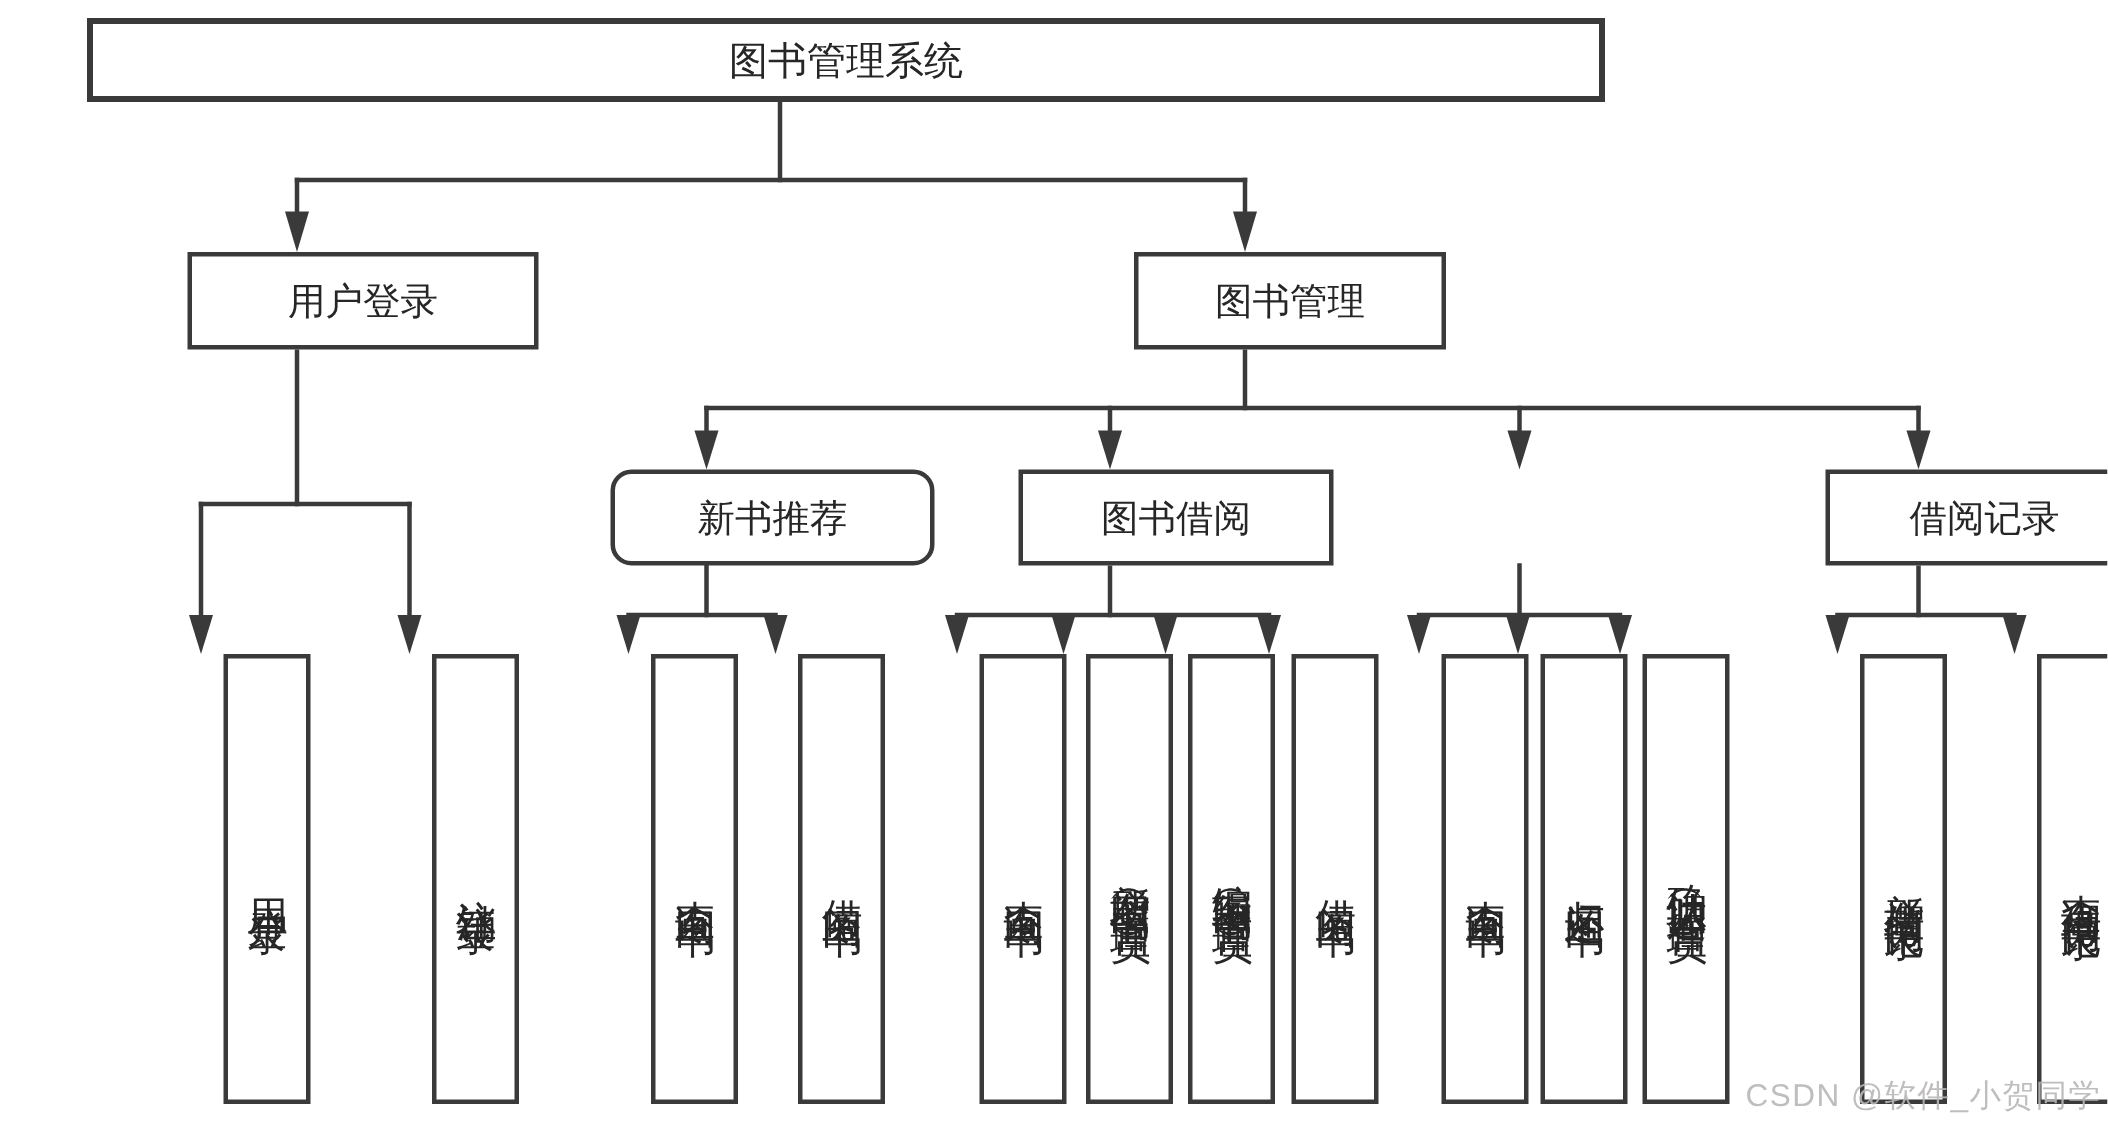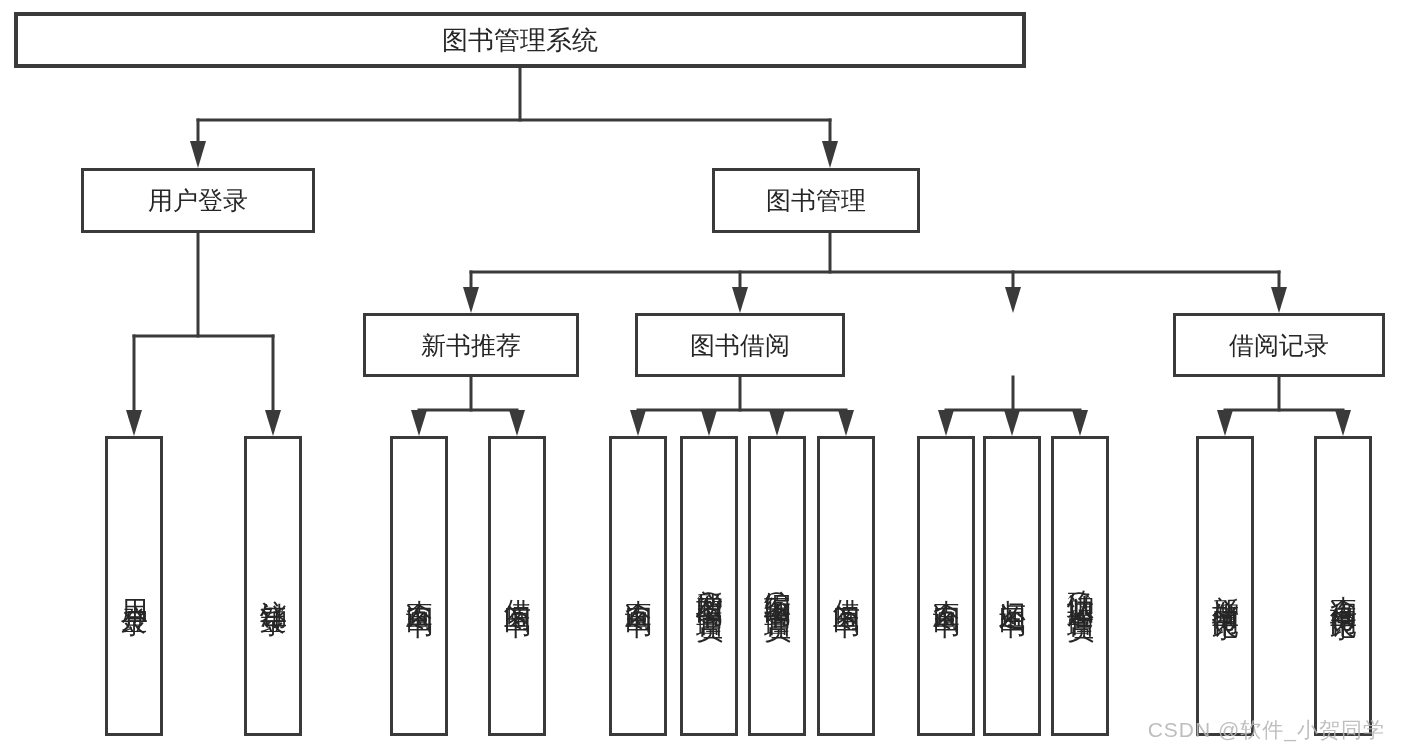--- a/index.html
+++ b/index.html
@@ -27,51 +27,52 @@
     box-sizing: border-box;
     border: 3px solid var(--line, #3a3a3a);
     background: #ffffff;
     display: flex;
     align-items: center;
     justify-content: center;
     color: var(--text, #262626);
     font-size: 25px;
     z-index: 2;
     white-space: nowrap;
+    margin-left: 44px;
   }
   .node.root {
     border-width: 4px;
     font-size: 26px;
   }
   .leaf span {
     writing-mode: vertical-rl;
     text-orientation: mixed;
     letter-spacing: 4px;
     font-size: 27px;
     line-height: 1;
   }
   
   .n-root  { left: 14px;  top: 12px;  width: 1012px; height: 56px; }
   .n-login { left: 81px;  top: 168px; width: 234px;  height: 65px; }
   .n-mgmt  { left: 712px; top: 168px; width: 208px;  height: 65px; }
-  .n-l3a { left: 363px;  top: 313px; width: 216px; height: 64px; }
+  .n-l3a { left: 363px;  top: 313px; width: 216px; height: 64px; border-radius: 14px; }
   .n-l3b { left: 635px;  top: 313px; width: 210px; height: 64px; }
   .n-l3c { left: 908px;  top: 313px; width: 210px; height: 64px; }
   .n-l3d { left: 1173px; top: 313px; width: 212px; height: 64px; text-align: right; }
   .leaf { top: 436px; width: 58px; height: 300px; }
   .lf-a1 { left: 105px; }  .lf-a2 { left: 244px; }
   .lf-b1 { left: 390px; }  .lf-b2 { left: 488px; }
   .lf-c1 { left: 609px; }  .lf-c2 { left: 680px; }
   .lf-c3 { left: 748px; }  .lf-c4 { left: 817px; }
   .lf-d1 { left: 917px; }  .lf-d2 { left: 983px; }
   .lf-d3 { left: 1051px; }
   .lf-e1 { left: 1196px; } .lf-e2 { left: 1314px; }
   .watermark {
     position: absolute;
-    right: 20px;
+    right: 4px;
     bottom: 3px;
     font-size: 21px;
     color: var(--watermark, #b9b6b6);
     opacity: 0.9;
     z-index: 3;
     letter-spacing: 1px;
   }
   line { stroke: currentColor; stroke-width: 3; stroke-linecap: square; }
   polygon { fill: currentColor; }
 </style>

